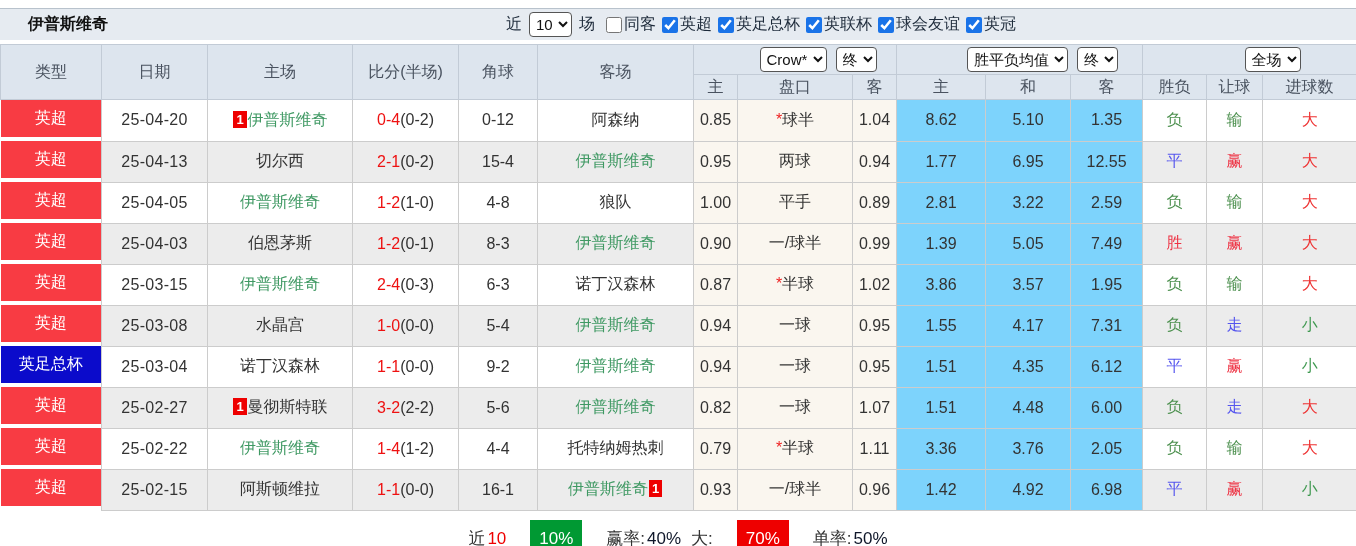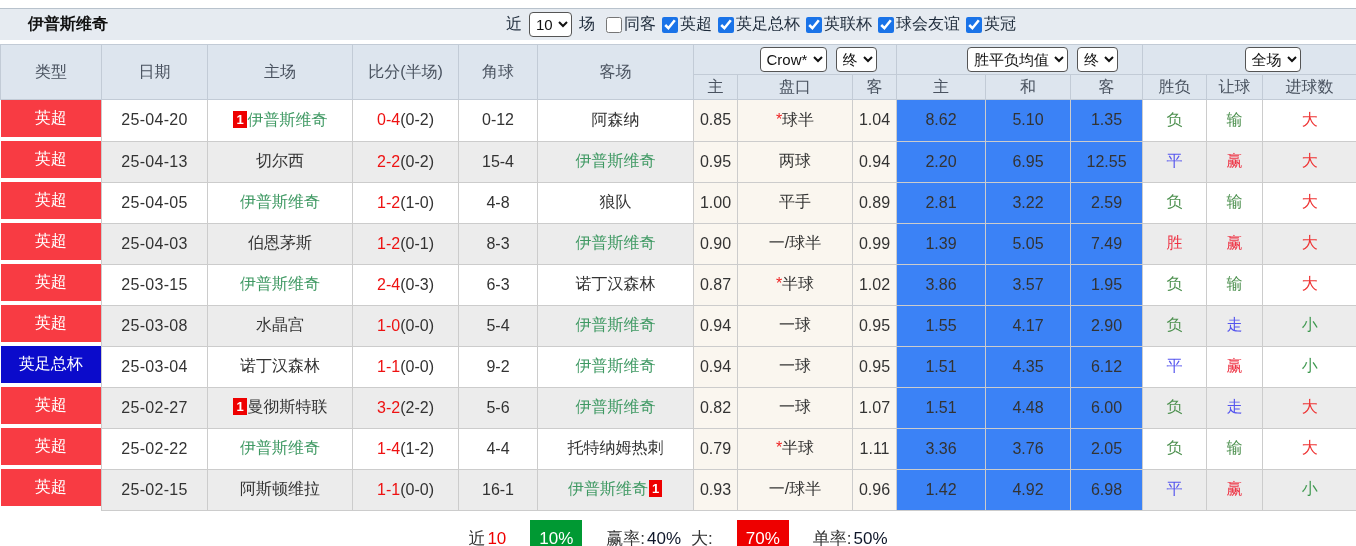--- a/index.html
+++ b/index.html
@@ -37,21 +37,21 @@
   thead tr.subrow th { height:25px; }
   .selgroup { display:flex; align-items:center; justify-content:center; gap:9px;margin-left:46px; }
   tbody td {
     height:41px; text-align:center; font-size:16px; color:#333;
     border-left:1px solid #ccc; border-bottom:1px solid #ccc;
     background:#fff; overflow:hidden; white-space:nowrap;
   }
   tbody tr td:first-child { border-left:none; border-bottom:none; background:#fff; padding:0; }
   .alt td { background:#ececec; }
   td.c-odds { background:#faf6ef; }
-  td.c-mean { background:#3b82f6; }
+  td.c-mean { background:#7dd3fc; }
   .league {
     height:37px; margin-bottom:4px; color:#fff; font-size:16px;
     display:flex; align-items:center; justify-content:center;
   }
   .date { letter-spacing:0.3px;margin-left:8px; }
   .smain { color:#ee1111; }
   .shalf { color:#333; }
   .card {
     display:none; background:#ee0000; color:#fff; font-size:13px; font-weight:bold;
     line-height:17px; padding:0 3px; margin:0 1px; vertical-align:1px;
@@ -189,27 +189,27 @@
     <td class="res" style="color: rgb(78, 145, 80);">负</td>
     <td class="hres" style="color: rgb(78, 145, 80);">输</td>
     <td class="gres" style="color: rgb(238, 51, 51);">大</td>
   </tr>
       <tr class="alt">
     <td>
           <div class="league" style="background: rgb(248, 59, 67);">英超</div>
         </td>
     <td class="date">25-04-13</td>
     <td><span class="home-name">切尔西</span></td>
-    <td><span class="smain">2-2</span><span class="shalf">(0-2)</span></td>
+    <td><span class="smain">2-1</span><span class="shalf">(0-2)</span></td>
     <td class="c-corner">15-4</td>
     <td><span class="away-name" style="color: rgb(63, 153, 99);">伊普斯维奇</span></td>
     <td class="c-odds o-home">0.95</td>
     <td class="c-odds o-hdc"><span class="hdc-text">两球</span></td>
     <td class="c-odds o-away">0.94</td>
-    <td class="c-mean">2.20</td>
+    <td class="c-mean">1.77</td>
     <td class="c-mean">6.95</td>
     <td class="c-mean">12.55</td>
     <td class="res" style="color: rgb(85, 85, 238);">平</td>
     <td class="hres" style="color: rgb(238, 51, 68);">赢</td>
     <td class="gres" style="color: rgb(238, 51, 51);">大</td>
   </tr>
       <tr>
     <td>
           <div class="league" style="background: rgb(248, 59, 67);">英超</div>
         </td>
@@ -273,21 +273,21 @@
     <td class="date">25-03-08</td>
     <td><span class="home-name">水晶宫</span></td>
     <td><span class="smain">1-0</span><span class="shalf">(0-0)</span></td>
     <td class="c-corner">5-4</td>
     <td><span class="away-name" style="color: rgb(63, 153, 99);">伊普斯维奇</span></td>
     <td class="c-odds o-home">0.94</td>
     <td class="c-odds o-hdc"><span class="hdc-text">一球</span></td>
     <td class="c-odds o-away">0.95</td>
     <td class="c-mean">1.55</td>
     <td class="c-mean">4.17</td>
-    <td class="c-mean">2.90</td>
+    <td class="c-mean">7.31</td>
     <td class="res" style="color: rgb(78, 145, 80);">负</td>
     <td class="hres" style="color: rgb(85, 85, 238);">走</td>
     <td class="gres" style="color: rgb(63, 153, 80);">小</td>
   </tr>
       <tr>
     <td>
           <div class="league" style="background: rgb(11, 11, 203);">英足总杯</div>
         </td>
     <td class="date">25-03-04</td>
     <td><span class="home-name">诺丁汉森林</span></td>

